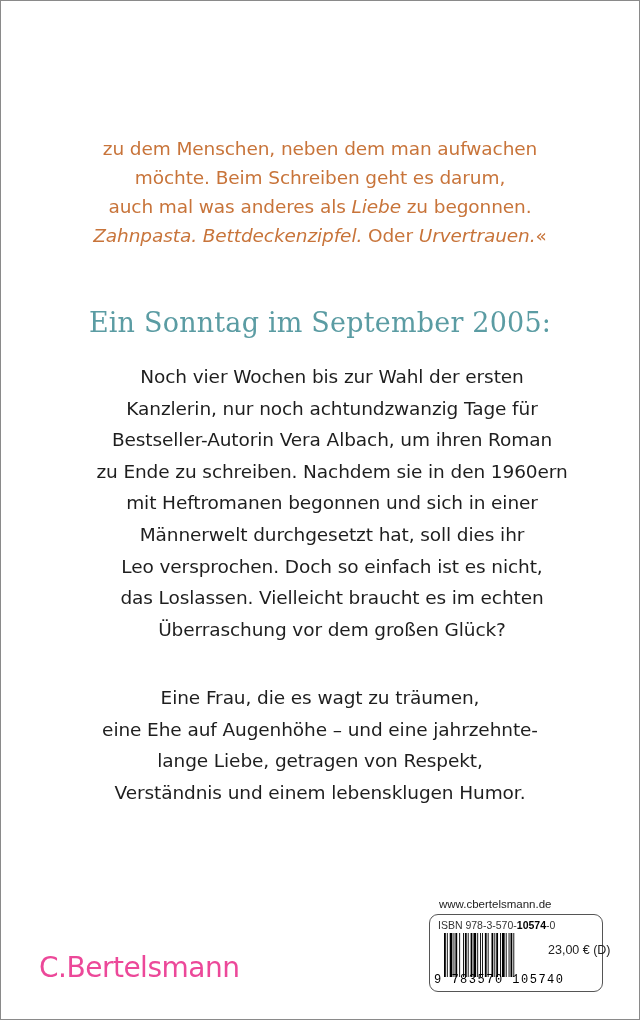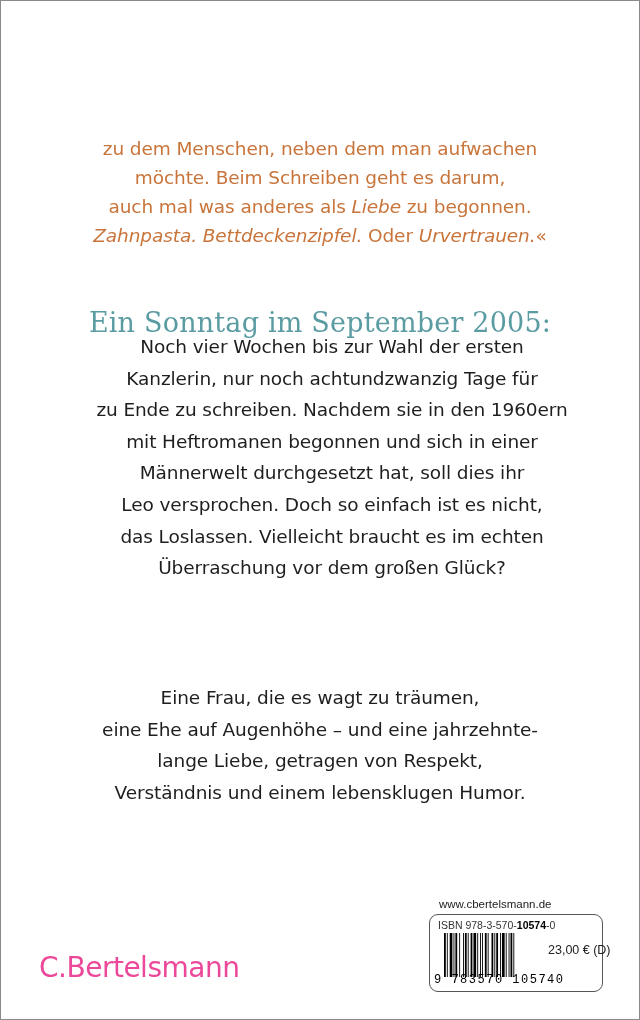--- a/index.html
+++ b/index.html
@@ -22,21 +22,21 @@
       font-family: "DejaVu Serif", serif; font-size: 27px; line-height: 36px;
       letter-spacing: 0.2px; font-weight: normal;
     }
     .body-text {
       position: absolute; left: 0; right: 0;
       text-align: center; color: #1e1e1e;
       font-family: "DejaVu Sans", sans-serif; font-size: 18.5px; line-height: 31.6px;
       letter-spacing: -0.1px;
     }
     .body-text .line { display: block; white-space: nowrap; }
-    .p1 { top: 330px; padding-left: 24px; }
+    .p1 { top: 360px; padding-left: 24px; }
     .p2 { top: 681px; }
     .publisher {
       position: absolute; left: 38px; top: 950px;
       font-family: "DejaVu Sans", sans-serif; font-size: 28px; color: #ec4899;
       letter-spacing: -0.5px;
     }
     .website {
       position: absolute; left: 438px; top: 897px;
       font-family: "Liberation Sans", sans-serif; font-size: 11.5px; color: #222;
     }
@@ -72,20 +72,21 @@
       <span class="line"><span>möchte. Beim Schreiben geht es darum,</span></span>
       <span class="line"><span>auch mal was anderes als </span><em>Liebe</em><span> zu begonnen.</span></span>
       <span class="line"><em>Zahnpasta. Bettdeckenzipfel.</em><span> Oder </span><em>Urvertrauen.</em><span>«</span></span>
     </div>
 
   <h2 class="heading" style="margin:4px;">Ein Sonntag im September 2005:</h2>
 
   <div class="body-text p1" id="p1">
       <span class="line">Noch vier Wochen bis zur Wahl der ersten</span>
       <span class="line">Kanzlerin, nur noch achtundzwanzig Tage für</span>
+      <span class="line">Bestseller-Autorin Vera Albach, um ihren Roman</span>
       <span class="line">zu Ende zu schreiben. Nachdem sie in den 1960ern</span>
       <span class="line">mit Heftromanen begonnen und sich in einer</span>
       <span class="line">Männerwelt durchgesetzt hat, soll dies ihr</span>
       <span class="line">Leo versprochen. Doch so einfach ist es nicht,</span>
       <span class="line">das Loslassen. Vielleicht braucht es im echten</span>
       <span class="line">Überraschung vor dem großen Glück?</span>
     </div>
 
   <div class="body-text p2" id="p2">
       <span class="line">Eine Frau, die es wagt zu träumen,</span>

